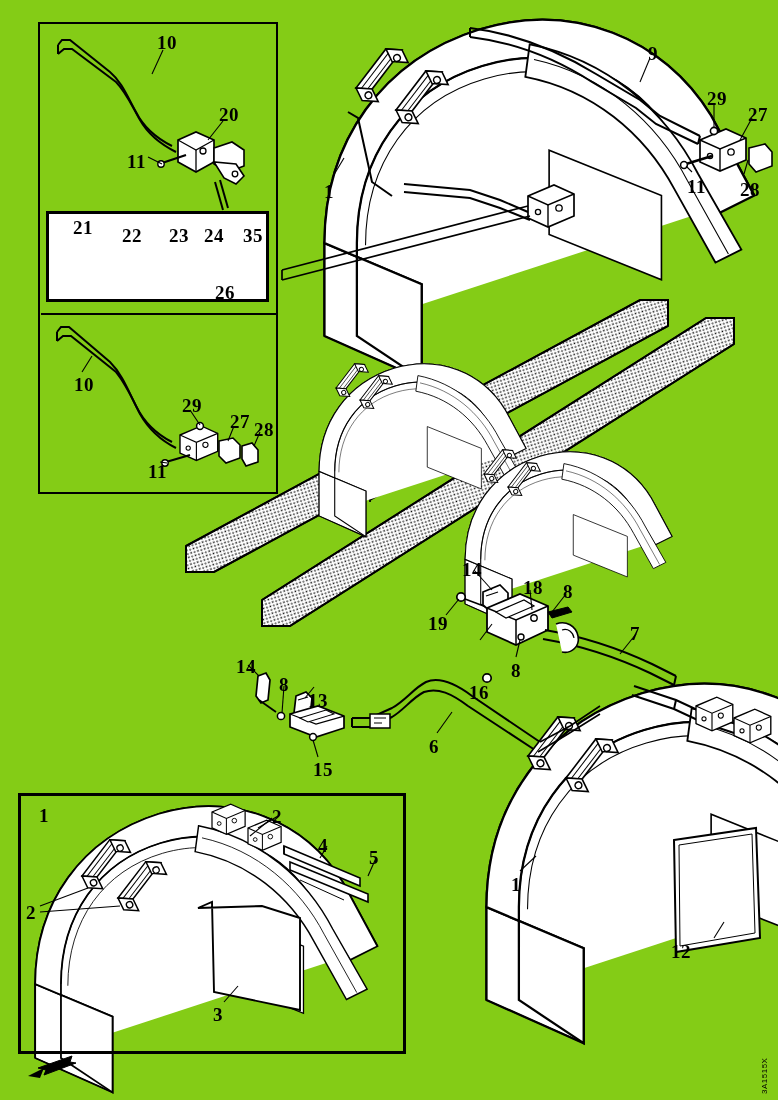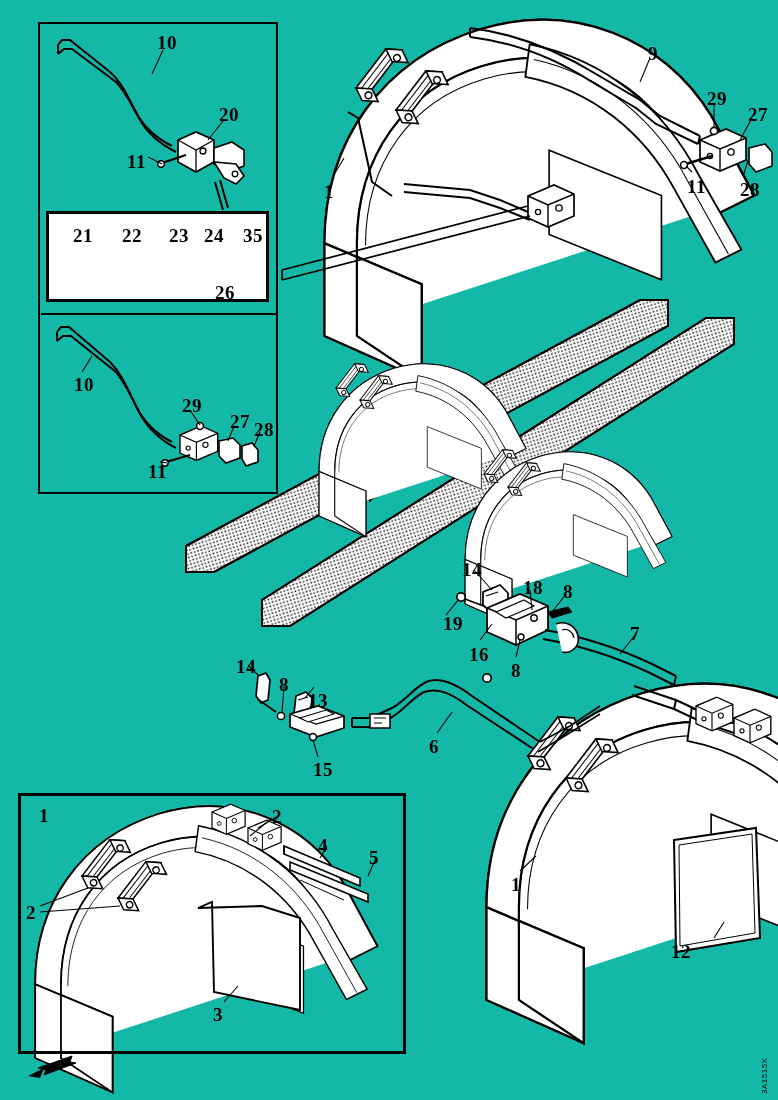--- a/index.html
+++ b/index.html
@@ -1,21 +1,21 @@
 <!DOCTYPE html>
 <html><head>
 <meta charset="utf-8">
 <title>Parts Diagram</title>
 <style>
   html,body{margin:0;padding:0;background:#ffffff;}
   body{font-family:"Liberation Serif", serif;}
   #page{
     position:relative;
     width:778px;height:1100px;
-    background:#14b8a6;
+    background:#84cc16;
     overflow:hidden;
     text-decoration:underline;
   }
   #page svg.art{position:absolute;left:0;top:0;width:778px;height:1100px;}
   .callout{
     position:absolute;
     font-family:"Liberation Serif", serif;
     font-size:19px;
     font-weight:700;
     color:#000;
@@ -440,42 +440,42 @@
 
   <div class="inset-box" style="left:38px;top:22px;width:240px;height:472px;"></div>
   <div class="inset-box thick" style="left:46px;top:211px;width:223px;height:91px;background:#fff;"></div>
   <div class="divider" style="left:41px;top:313px;width:236px;"></div>
   <div class="inset-box thick" style="left:18px;top:793px;width:388px;height:261px;"></div>
 
   <div id="callout-layer">
       <div class="callout" style="left: 157px; top: 33px;">10</div>
       <div class="callout" style="left: 219px; top: 105px;">20</div>
       <div class="callout" style="left: 127px; top: 152px;">11</div>
-      <div class="callout" style="left: 73px; top: 226px; text-align: center;">21</div>
+      <div class="callout" style="left: 73px; top: 218px; text-align: center;">21</div>
       <div class="callout" style="left: 122px; top: 226px;">22</div>
       <div class="callout" style="left: 169px; top: 226px;">23</div>
       <div class="callout" style="left: 204px; top: 226px;">24</div>
       <div class="callout" style="left: 243px; top: 226px;">35</div>
       <div class="callout" style="left: 215px; top: 283px;">26</div>
       <div class="callout" style="left: 74px; top: 375px;">10</div>
       <div class="callout" style="left: 182px; top: 396px;">29</div>
       <div class="callout" style="left: 230px; top: 412px;">27</div>
       <div class="callout" style="left: 254px; top: 420px;">28</div>
       <div class="callout" style="left: 148px; top: 462px;">11</div>
       <div class="callout" style="left: 324px; top: 182px;">1</div>
       <div class="callout" style="left: 648px; top: 44px;">9</div>
       <div class="callout" style="left: 707px; top: 89px;">29</div>
       <div class="callout" style="left: 748px; top: 105px;">27</div>
       <div class="callout" style="left: 687px; top: 177px;">11</div>
       <div class="callout" style="left: 740px; top: 180px;">28</div>
       <div class="callout" style="left: 462px; top: 560px;">14</div>
       <div class="callout" style="left: 523px; top: 578px;">18</div>
       <div class="callout" style="left: 563px; top: 582px;">8</div>
-      <div class="callout" style="left: 428px; top: 614px; margin-left: 15px;">19</div>
-      <div class="callout" style="left: 469px; top: 645px;">16</div>
+      <div class="callout" style="left: 428px; top: 614px;">19</div>
+      <div class="callout" style="left: 469px; top: 683px;">16</div>
       <div class="callout" style="left: 511px; top: 661px;">8</div>
       <div class="callout" style="left: 630px; top: 624px;">7</div>
       <div class="callout" style="left: 236px; top: 657px;">14</div>
       <div class="callout" style="left: 279px; top: 675px;">8</div>
       <div class="callout" style="left: 308px; top: 677px; margin-top: 14px;">13</div>
       <div class="callout" style="left: 313px; top: 760px;">15</div>
       <div class="callout" style="left: 429px; top: 737px;">6</div>
       <div class="callout" style="left: 511px; top: 875px;">1</div>
       <div class="callout" style="left: 671px; top: 942px;">12</div>
       <div class="callout" style="left: 39px; top: 806px;">1</div>

